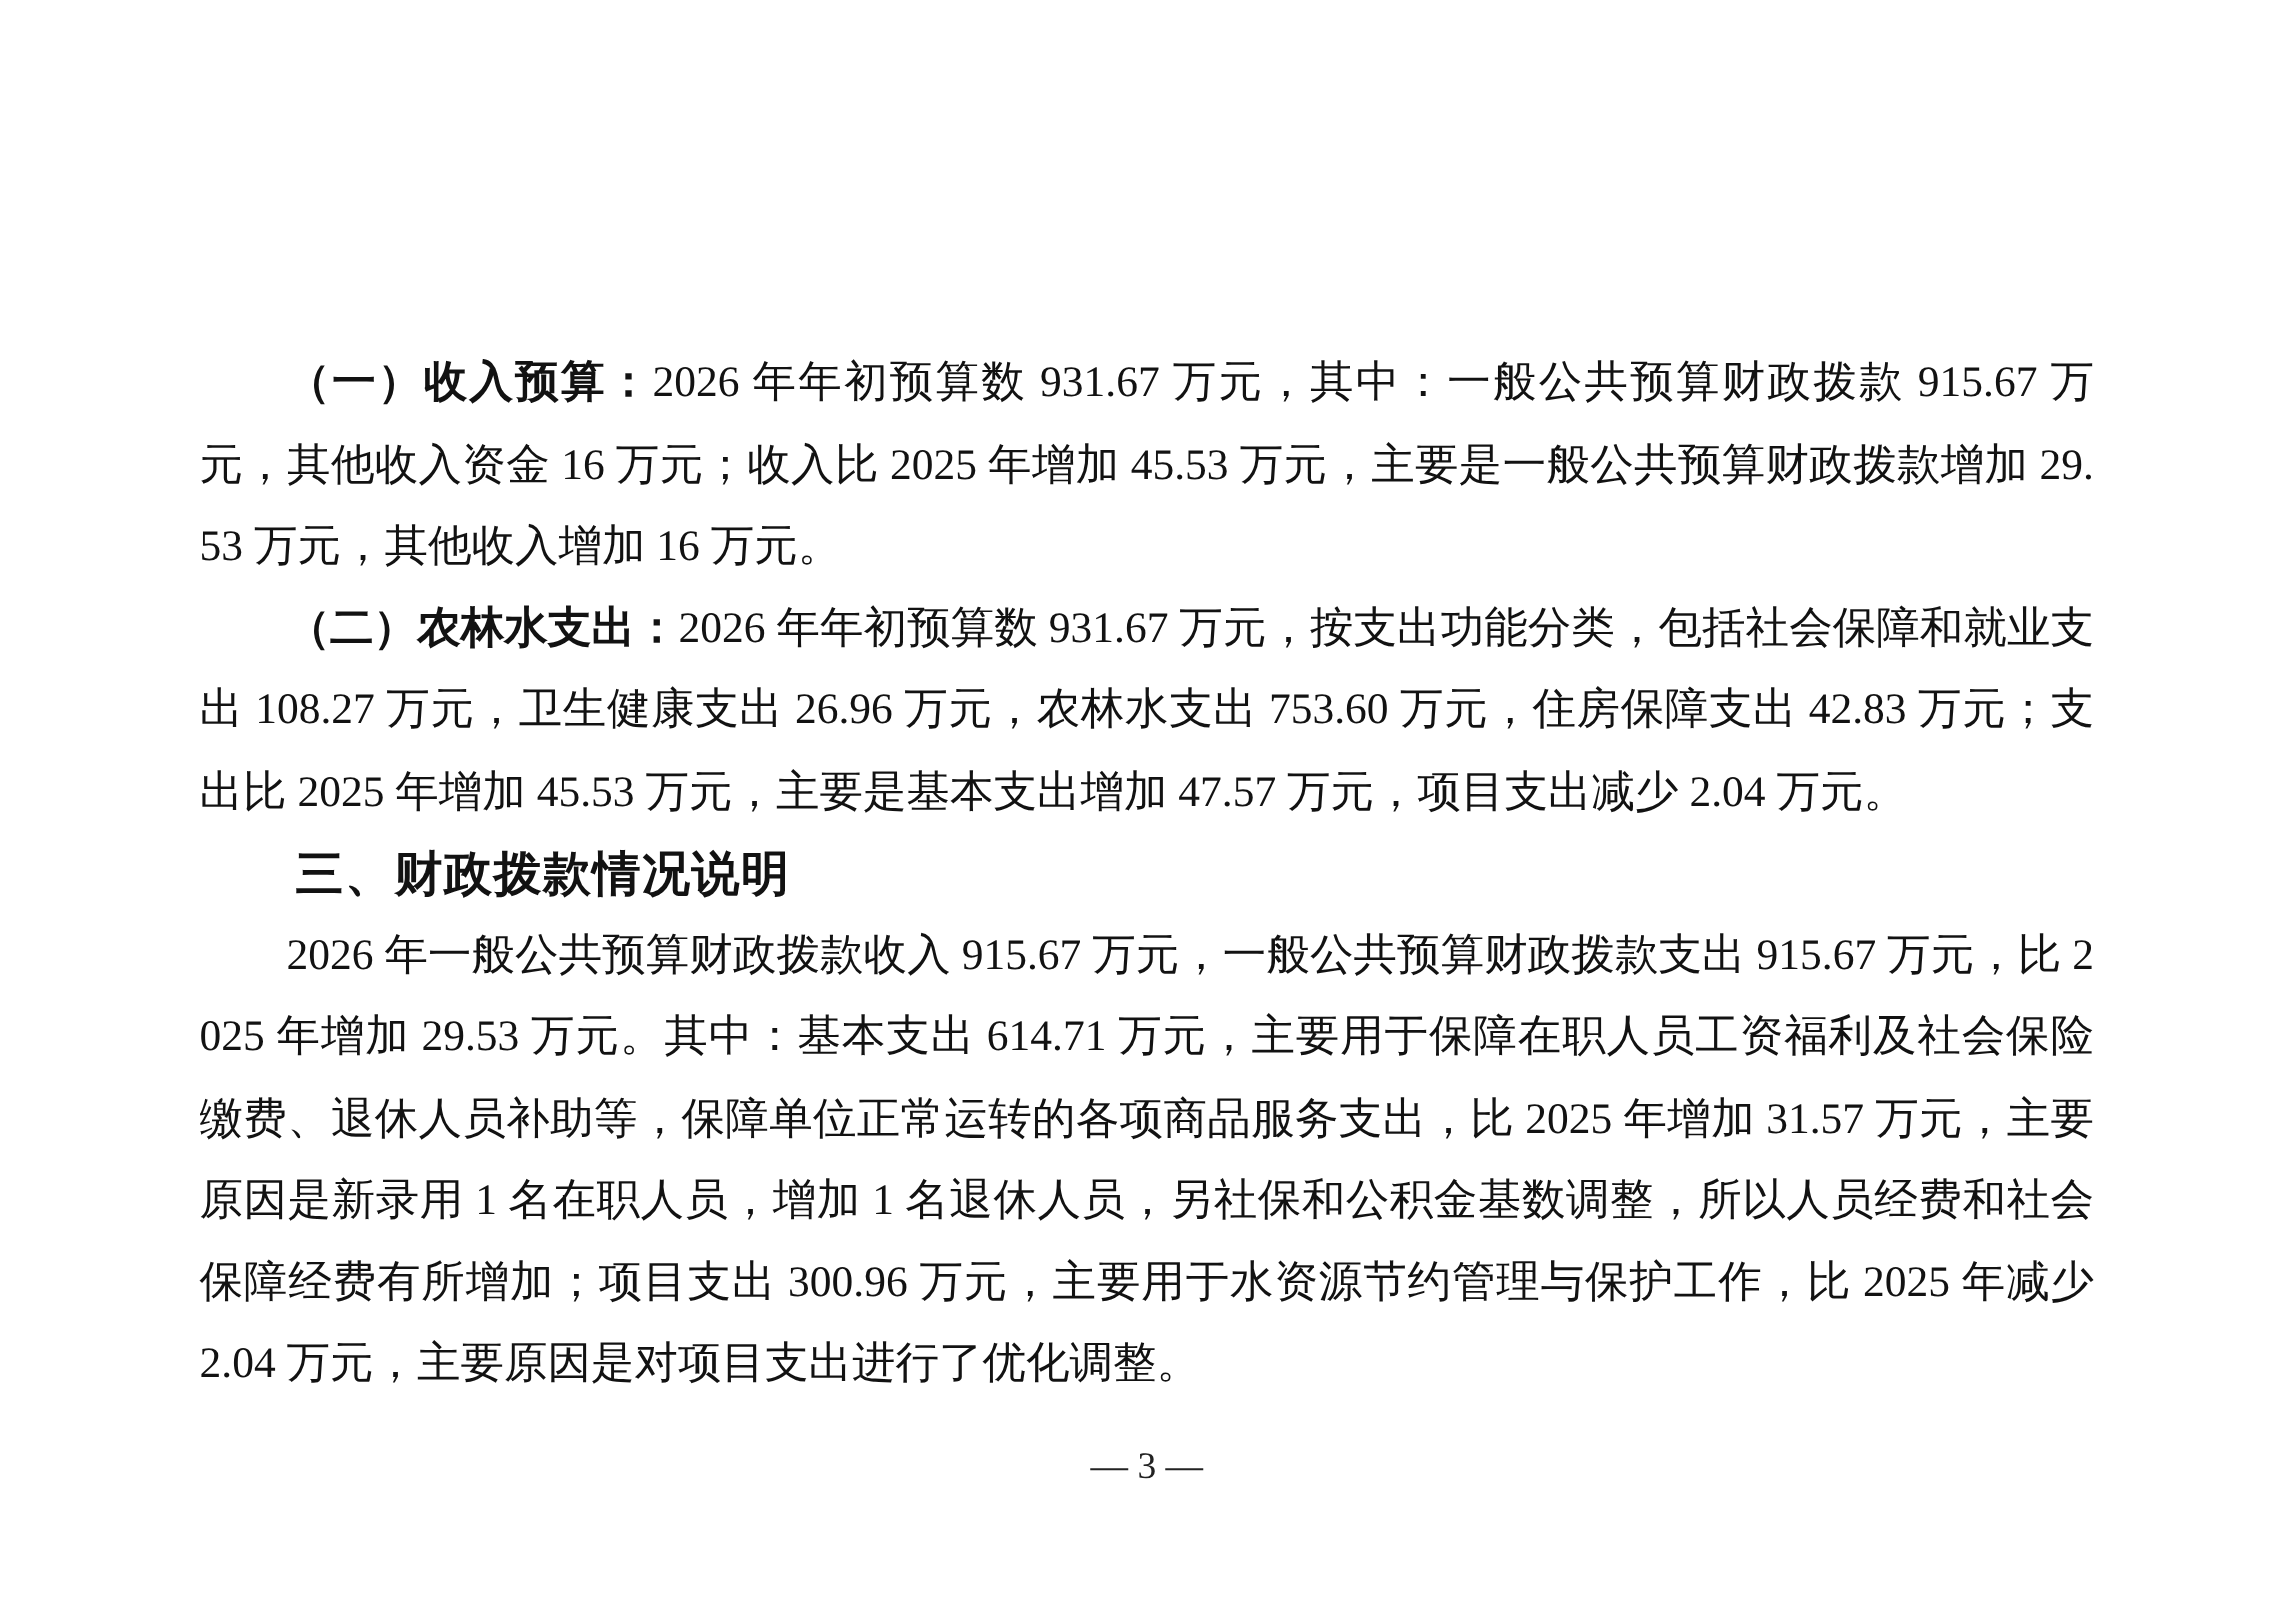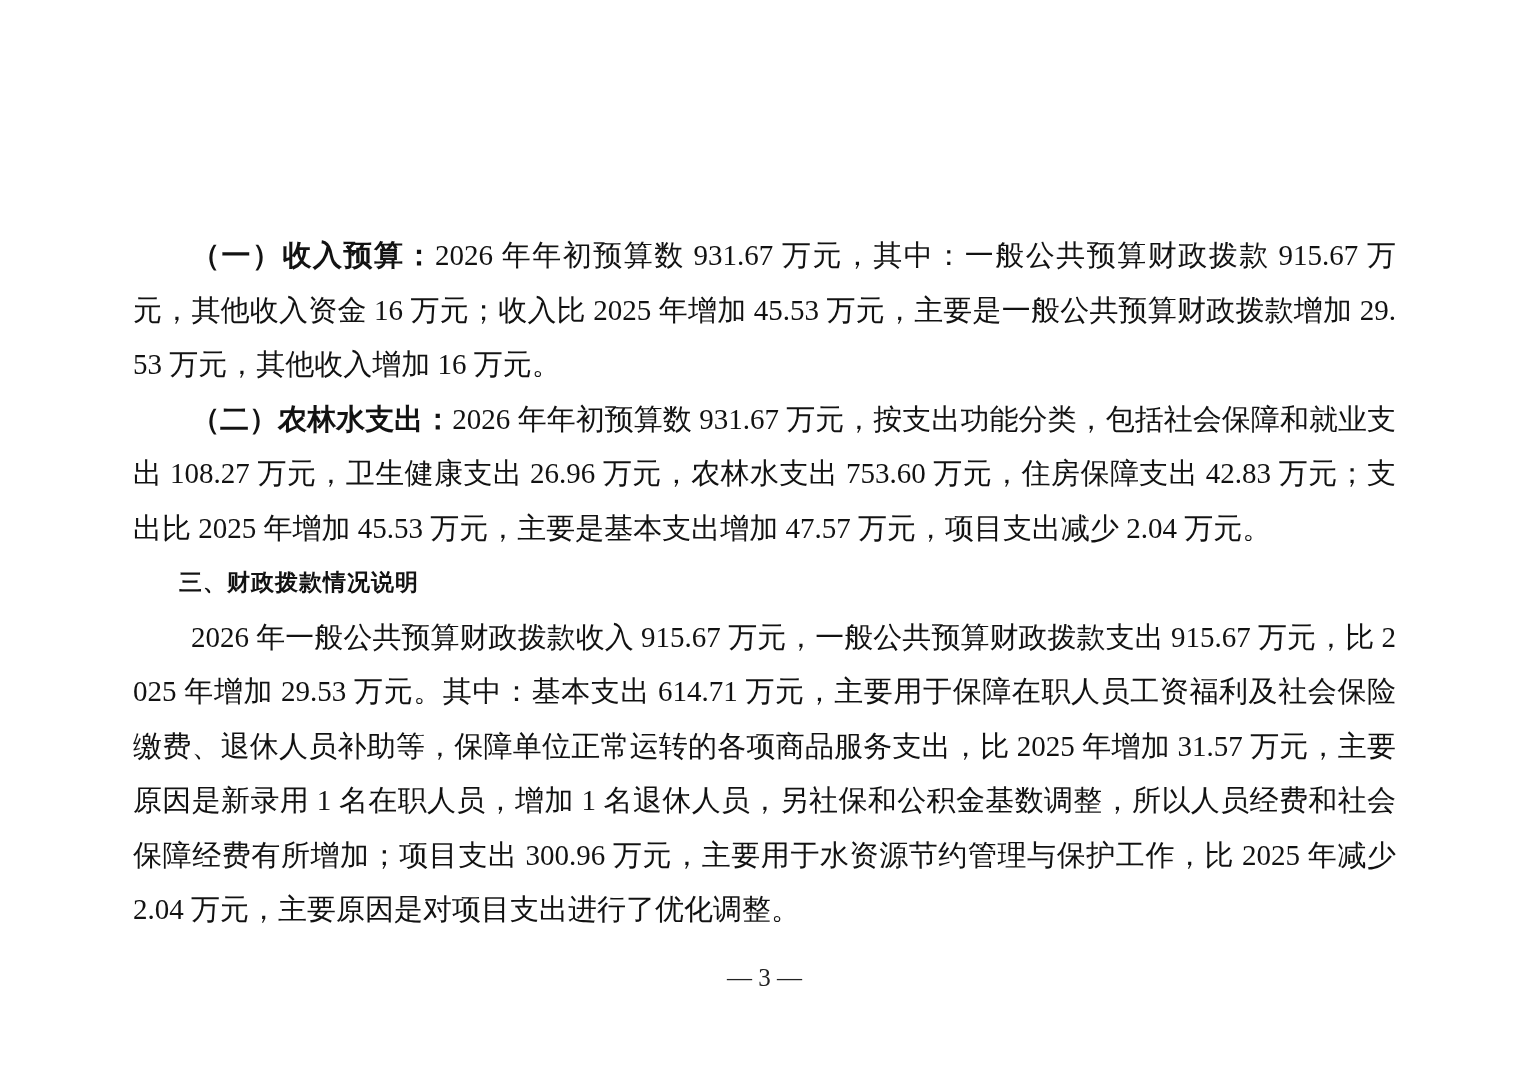--- a/index.html
+++ b/index.html
@@ -27,21 +27,21 @@
     text-align-last: left;
     text-indent: 2em;
     word-break: break-all;
   }
   .para .lead {
     font-weight: bold;
   }
   .heading {
     font-family: "Liberation Sans", "DejaVu Sans", sans-serif;
     font-weight: bold;
-    font-size: 23px;
+    font-size: 32px;
     line-height: 54.5px;
     text-indent: 2em;
     letter-spacing: 1px;
   }
   .page-number {
     margin-top: 26px;
     text-align: center;
     font-size: 25px;
     line-height: 30px;
     font-family: "Liberation Serif", "DejaVu Serif", serif;

